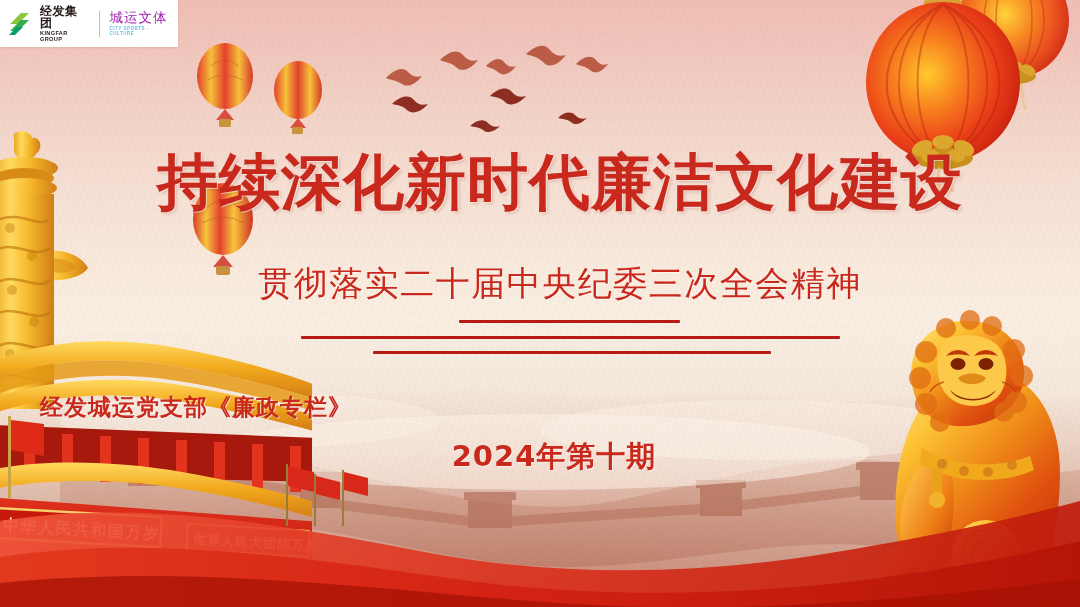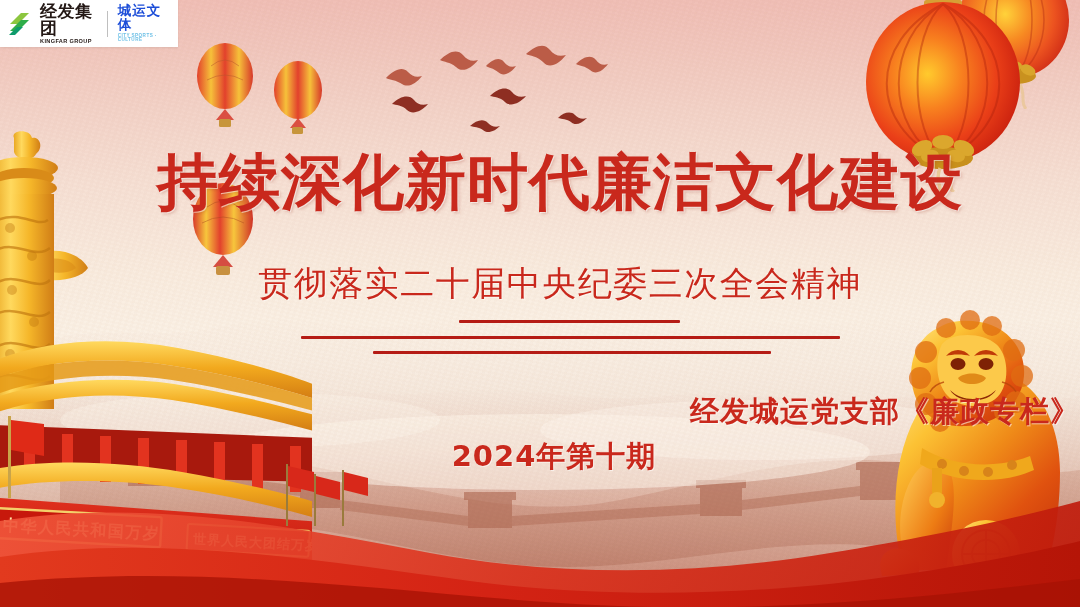--- a/index.html
+++ b/index.html
@@ -40,25 +40,25 @@
   
   .logo-box{
     position:absolute;left:0;top:0;width:178px;height:47px;
     background:#ffffff;display:flex;align-items:center;gap:6px;
     padding:4px 7px 4px 8px;
     box-shadow:0 1px 2px rgba(0,0,0,.08);
     z-index:40;
   }
   .logo-mark{width:26px;height:26px;flex:0 0 26px;position:relative;}
   .logo-txt{display:flex;flex-direction:column;line-height:1;}
-  .logo-cn{font-size:17px;font-weight:bold;color:#231815;letter-spacing:.5px;}
+  .logo-cn{font-size:12px;font-weight:bold;color:#231815;letter-spacing:.5px;}
   .logo-en{font-size:5.6px;font-weight:bold;color:#231815;letter-spacing:.35px;margin-top:2px;}
   .logo-div{width:1px;height:26px;background:#bfbfbf;margin:0 4px;}
   .logo2{display:flex;flex-direction:column;line-height:1;}
-  .logo2-cn{font-size:13.5px;font-weight:bold;color:#1d4ed8;letter-spacing:1px;}
+  .logo2-cn{font-size:13.5px;font-weight:normal;color:#a21caf;letter-spacing:1px;}
   .logo2-en{font-size:4.6px;font-weight:bold;color:#6ec0e6;letter-spacing:.45px;margin-top:2.5px;}
 
   
   .art{position:absolute;pointer-events:none;}
   .huabiao{left:-12px;top:128px;width:120px;height:300px;z-index:12;}
   .tiananmen{left:-18px;bottom:38px;width:330px;height:245px;z-index:14;}
   .lion{right:-6px;bottom:-4px;width:240px;height:345px;z-index:16;}
   .lantern-a{right:48px;top:-58px;width:178px;height:250px;z-index:18;}
   .lantern-b{right:2px;top:-86px;width:128px;height:195px;z-index:17;}
   .balloons{left:180px;top:28px;width:180px;height:130px;z-index:15;}
@@ -85,22 +85,22 @@
     text-shadow:1px 1px 0 rgba(255,255,255,.5);
     white-space:nowrap;
   }
   .rules{position:absolute;top:316px;left:0;right:0;height:60px;}
   .rule{position:absolute;height:3px;background:#b51b14;border-radius:1px;}
   .rule.r1{left:419px;width:221px;top:4px;}
   .rule.r2{left:261px;width:539px;top:20px;}
   .rule.r3{left:333px;width:398px;top:35px;}
 
   .byline{
-    position:absolute;top:392px;left:0;right:0;text-align:right;
-    font-size:29px;font-weight:bold;letter-spacing:1px;
+    position:absolute;top:392px;left:0;right:0;text-align:left;
+    font-size:23px;font-weight:bold;letter-spacing:1px;
     color:#c9281c;
     font-family:"DejaVu Sans","Liberation Sans",sans-serif;
     text-shadow:1px 1px 0 rgba(255,255,255,.55);
     white-space:nowrap;
   }
   .issue{
     position:absolute;top:437px;left:0;right:12px;text-align:center;
     font-size:29px;font-weight:bold;letter-spacing:1px;
     color:#c9281c;
     font-family:"DejaVu Sans","Liberation Sans",sans-serif;

